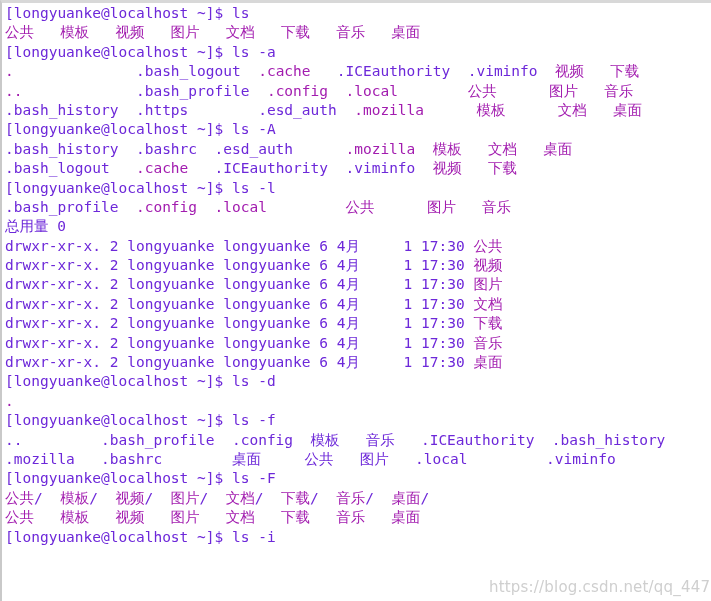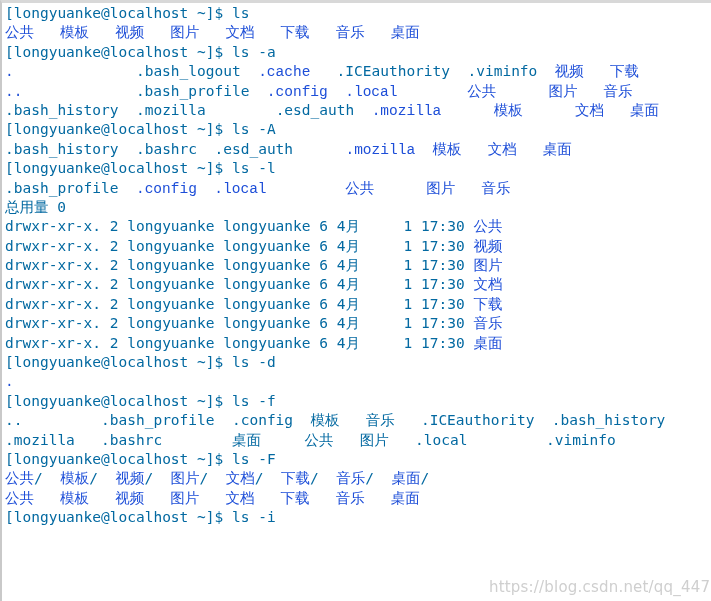--- a/index.html
+++ b/index.html
@@ -22,22 +22,22 @@
     color: #1c1c1c;
     -webkit-font-smoothing: none;
   }
   .screen {
     padding: 1px 0 0 3px;
   }
   .line {
     white-space: pre;
     height: 19.4px;
   }
-  .blue { color: #1d4ed8; font-family: Liberation Mono, monospace; }
-  .blk  { color: #0369a1; }
+  .blue { color: #a21caf; }
+  .blk  { color: #6d28d9; }
 
   .watermark {
     position: absolute;
     left: 487px;
     top: 575px;
     font-family: "DejaVu Sans", "Liberation Sans", sans-serif;
     font-size: 15px;
     color: #cfcfcf;
     white-space: pre;
     pointer-events: none;
@@ -47,23 +47,24 @@
 </head>
 <body>
 
 <div id="terminal">
   <div class="screen" id="screen">
       <div class="line"><span class="blk">[longyuanke@localhost ~]$ </span><span class="blk">ls</span></div>
       <div class="line"><span class="blue">公共   模板   视频   图片   文档   下载   音乐   桌面</span></div>
       <div class="line"><span class="blk">[longyuanke@localhost ~]$ </span><span class="blk">ls -a</span></div>
       <div class="line"><span class="blue">.</span><span class="blk">              .bash_logout  </span><span class="blue">.cache</span><span class="blk">   .ICEauthority  .viminfo  </span><span class="blue">视频   下载</span></div>
       <div class="line"><span class="blue">..</span><span class="blk">             .bash_profile  </span><span class="blue">.config</span><span class="blk">  </span><span class="blue">.local</span><span class="blk">        </span><span class="blue">公共      图片   音乐</span></div>
-      <div class="line"><span class="blk">.bash_history  .mozilla        </span><span class="blk">.esd_auth  </span><span class="blue">.mozilla</span><span class="blk">      </span><span class="blue">模板      文档   桌面</span></div>
+      <div class="line"><span class="blk">.bash_history  .https        </span><span class="blk">.esd_auth  </span><span class="blue">.mozilla</span><span class="blk">      </span><span class="blue">模板      文档   桌面</span></div>
       <div class="line"><span class="blk">[longyuanke@localhost ~]$ </span><span class="blk">ls -A</span></div>
       <div class="line"><span class="blk">.bash_history  .bashrc  .esd_auth      </span><span class="blue">.mozilla</span><span class="blk">  </span><span class="blue">模板   文档   桌面</span></div>
+      <div class="line"><span class="blk">.bash_logout   </span><span class="blue">.cache</span><span class="blk">   .ICEauthority  .viminfo  </span><span class="blue">视频   下载</span></div>
       <div class="line"><span class="blk">[longyuanke@localhost ~]$ </span><span class="blk">ls -l</span></div>
       <div class="line"><span class="blk">.bash_profile  </span><span class="blue">.config</span><span class="blk">  </span><span class="blue">.local</span><span class="blk">         </span><span class="blue">公共      图片   音乐</span></div>
       <div class="line"><span class="blk">总用量 0</span></div>
       <div class="line"><span class="blk">drwxr-xr-x. 2 longyuanke longyuanke 6 4月     1 17:30 </span><span class="blue">公共</span></div>
       <div class="line"><span class="blk">drwxr-xr-x. 2 longyuanke longyuanke 6 4月     1 17:30 </span><span class="blue">视频</span></div>
       <div class="line"><span class="blk">drwxr-xr-x. 2 longyuanke longyuanke 6 4月     1 17:30 </span><span class="blue">图片</span></div>
       <div class="line"><span class="blk">drwxr-xr-x. 2 longyuanke longyuanke 6 4月     1 17:30 </span><span class="blue">文档</span></div>
       <div class="line"><span class="blk">drwxr-xr-x. 2 longyuanke longyuanke 6 4月     1 17:30 </span><span class="blue">下载</span></div>
       <div class="line"><span class="blk">drwxr-xr-x. 2 longyuanke longyuanke 6 4月     1 17:30 </span><span class="blue">音乐</span></div>
       <div class="line"><span class="blk">drwxr-xr-x. 2 longyuanke longyuanke 6 4月     1 17:30 </span><span class="blue">桌面</span></div>

